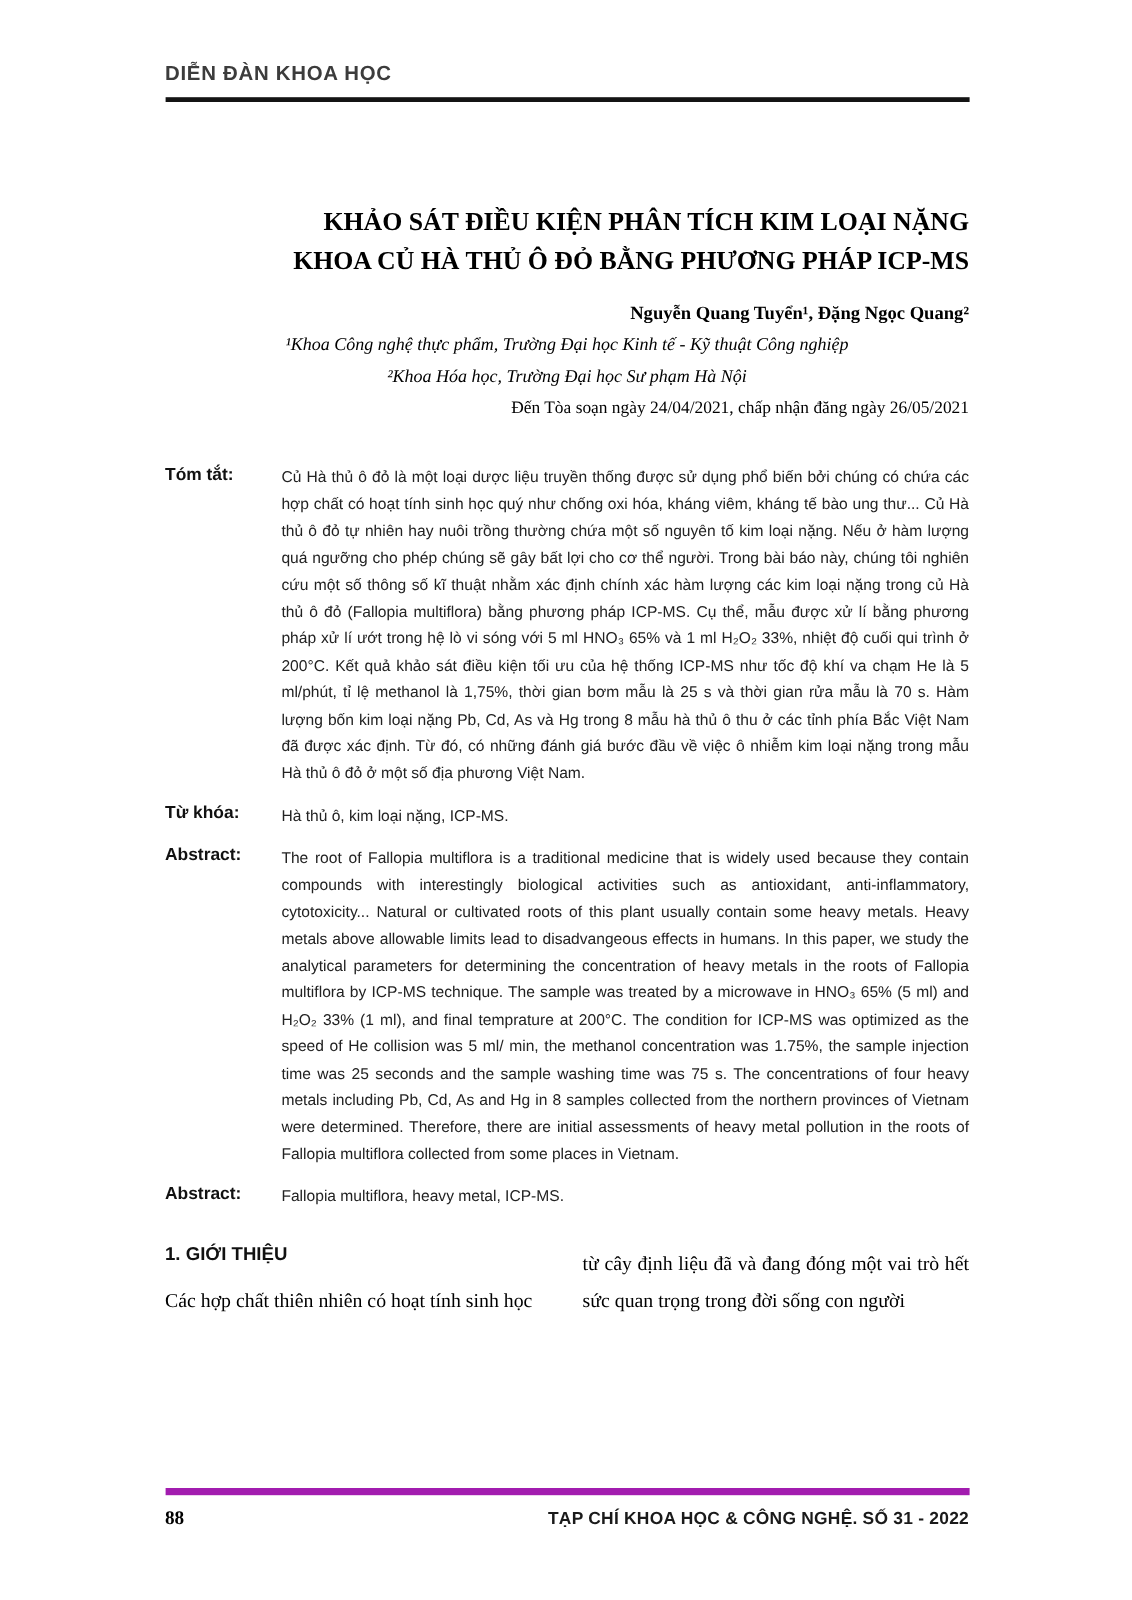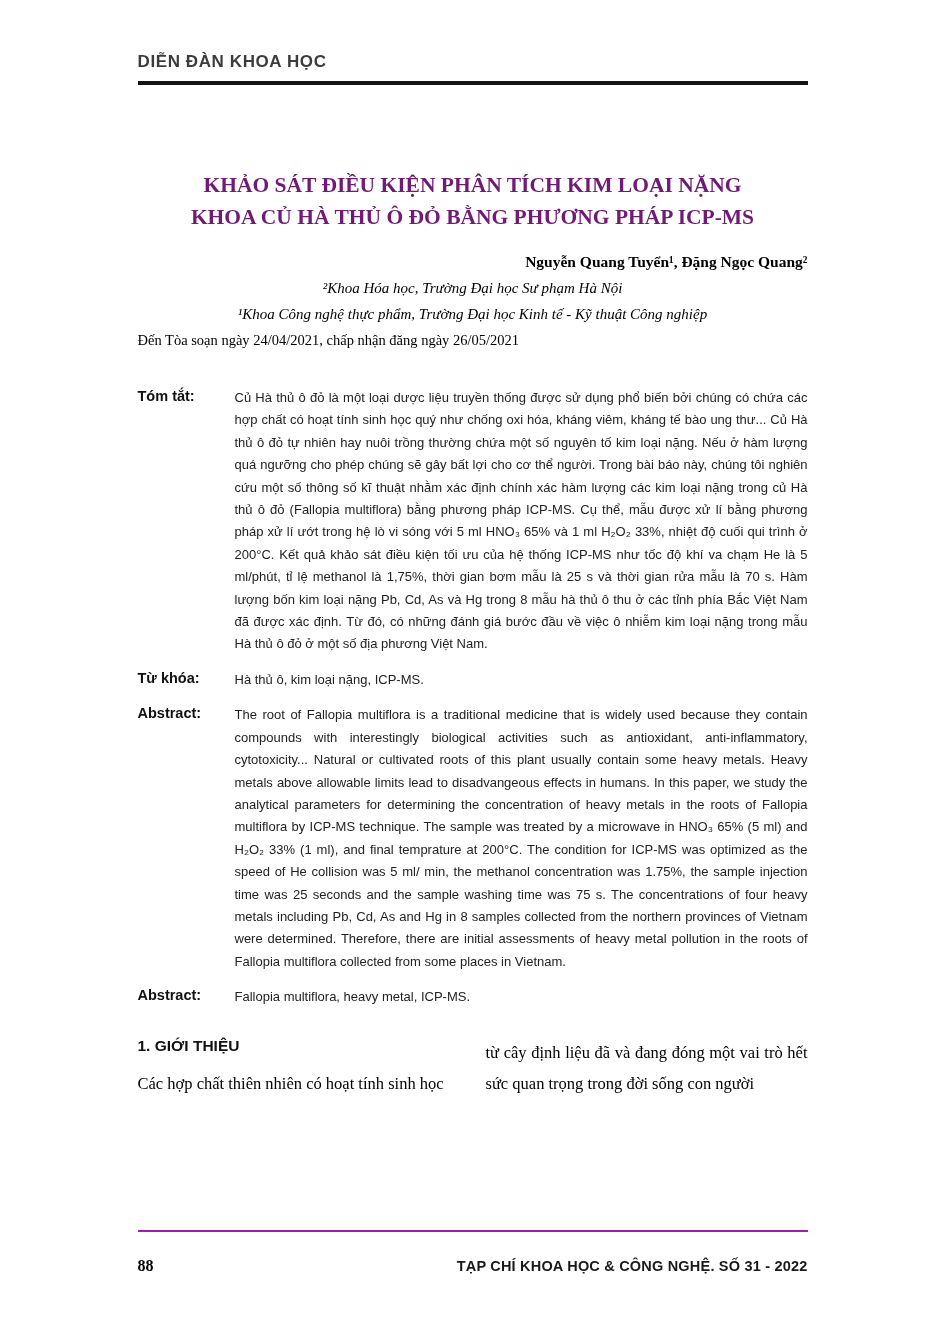--- a/index.html
+++ b/index.html
@@ -20,26 +20,26 @@
     font-weight:bold;
     font-size:17px;
     letter-spacing:0.6px;
     color:#3c3c3c;
   }
   .header-rule { height:4px; background:#141414; margin-top:9px; }
 
   
   .title-vi {
     margin-top:84px;
-    text-align:center;
+    text-align:right;
     font-family:"Liberation Serif", serif;
     font-weight:bold;
     font-size:21.5px;
     line-height:32px;
-    color:#701a75;
+    color:#000000;
   }
   .title-en {
     margin-top:14px;
     text-align:center;
     font-family:"Liberation Serif", serif;
     font-size:19px;
     line-height:30px;
     color:#000;
   }
   .species-italic { font-style:italic; }
@@ -55,21 +55,21 @@
   .affil {
     margin-top:9px;
     text-align:center;
     font-family:"Liberation Serif", serif;
     font-style:italic;
     font-size:15px;
     color:#000;
   }
   .received {
     margin-top:9px;
-    text-align:left;
+    text-align:right;
     font-family:"Liberation Serif", serif;
     font-size:14.5px;
     color:#000;
   }
 
   
   .meta { margin-top:38px; }
   .meta-row { display:flex; margin-bottom:13px; }
   .meta-label {
     flex:0 0 97px;
@@ -102,22 +102,22 @@
     text-align:justify;
     color:#000;
     margin:0;
   }
   .col-right .col-par { margin-top:2px; }
 
   
   .footer {
     position:absolute;
     left:100px; right:98px; bottom:58px;
-    border-top:2px solid #a21caf;
-    padding-top:25px;
+    border-top:6px solid #a21caf;
+    padding-top:11px;
     display:flex;
     justify-content:space-between;
     align-items:baseline;
   }
   .page-number {
     font-family:"Liberation Serif", serif;
     font-weight:bold;
     font-size:16px;
     color:#000;
   }
@@ -138,22 +138,22 @@
   <div class="header-rule"></div>
 
   <div class="title-vi">
     <div>KHẢO SÁT ĐIỀU KIỆN PHÂN TÍCH KIM LOẠI NẶNG</div>
     <div>KHOA CỦ HÀ THỦ Ô ĐỎ BẰNG PHƯƠNG PHÁP ICP-MS</div>
   </div>
 
 
   <div class="authors">Nguyễn Quang Tuyển¹, Đặng Ngọc Quang²</div>
 
+  <div class="affil">¹Khoa Công nghệ thực phẩm, Trường Đại học Kinh tế - Kỹ thuật Công nghiệp</div>
   <div class="affil">²Khoa Hóa học, Trường Đại học Sư phạm Hà Nội</div>
-  <div class="affil">¹Khoa Công nghệ thực phẩm, Trường Đại học Kinh tế - Kỹ thuật Công nghiệp</div>
 
   <div class="received">Đến Tòa soạn ngày 24/04/2021, chấp nhận đăng ngày 26/05/2021</div>
 
   <div class="meta">
 
     <div class="meta-row">
       <div class="meta-label">Tóm tắt:</div>
       <div class="meta-text">Củ Hà thủ ô đỏ là một loại dược liệu truyền thống được sử dụng phổ biến bởi chúng có chứa các hợp chất có hoạt tính sinh học quý như chống oxi hóa, kháng viêm, kháng tế bào ung thư... Củ Hà thủ ô đỏ tự nhiên hay nuôi trồng thường chứa một số nguyên tố kim loại nặng. Nếu ở hàm lượng quá ngưỡng cho phép chúng sẽ gây bất lợi cho cơ thể người. Trong bài báo này, chúng tôi nghiên cứu một số thông số kĩ thuật nhằm xác định chính xác hàm lượng các kim loại nặng trong củ Hà thủ ô đỏ (Fallopia multiflora) bằng phương pháp ICP-MS. Cụ thể, mẫu được xử lí bằng phương pháp xử lí ướt trong hệ lò vi sóng với 5 ml HNO₃ 65% và 1 ml H₂O₂ 33%, nhiệt độ cuối qui trình ở 200°C. Kết quả khảo sát điều kiện tối ưu của hệ thống ICP-MS như tốc độ khí va chạm He là 5 ml/phút, tỉ lệ methanol là 1,75%, thời gian bơm mẫu là 25 s và thời gian rửa mẫu là 70 s. Hàm lượng bốn kim loại nặng Pb, Cd, As và Hg trong 8 mẫu hà thủ ô thu ở các tỉnh phía Bắc Việt Nam đã được xác định. Từ đó, có những đánh giá bước đầu về việc ô nhiễm kim loại nặng trong mẫu Hà thủ ô đỏ ở một số địa phương Việt Nam.</div>
     </div>
 

